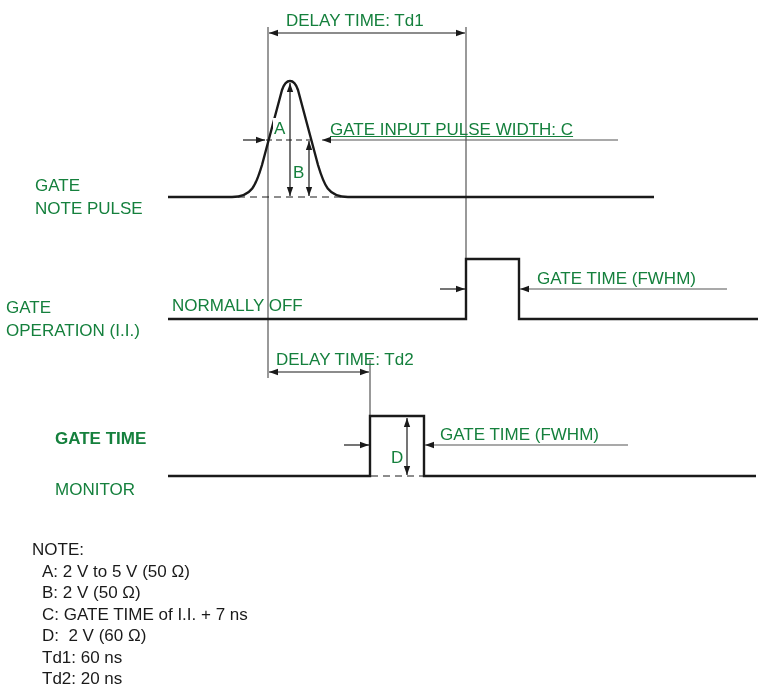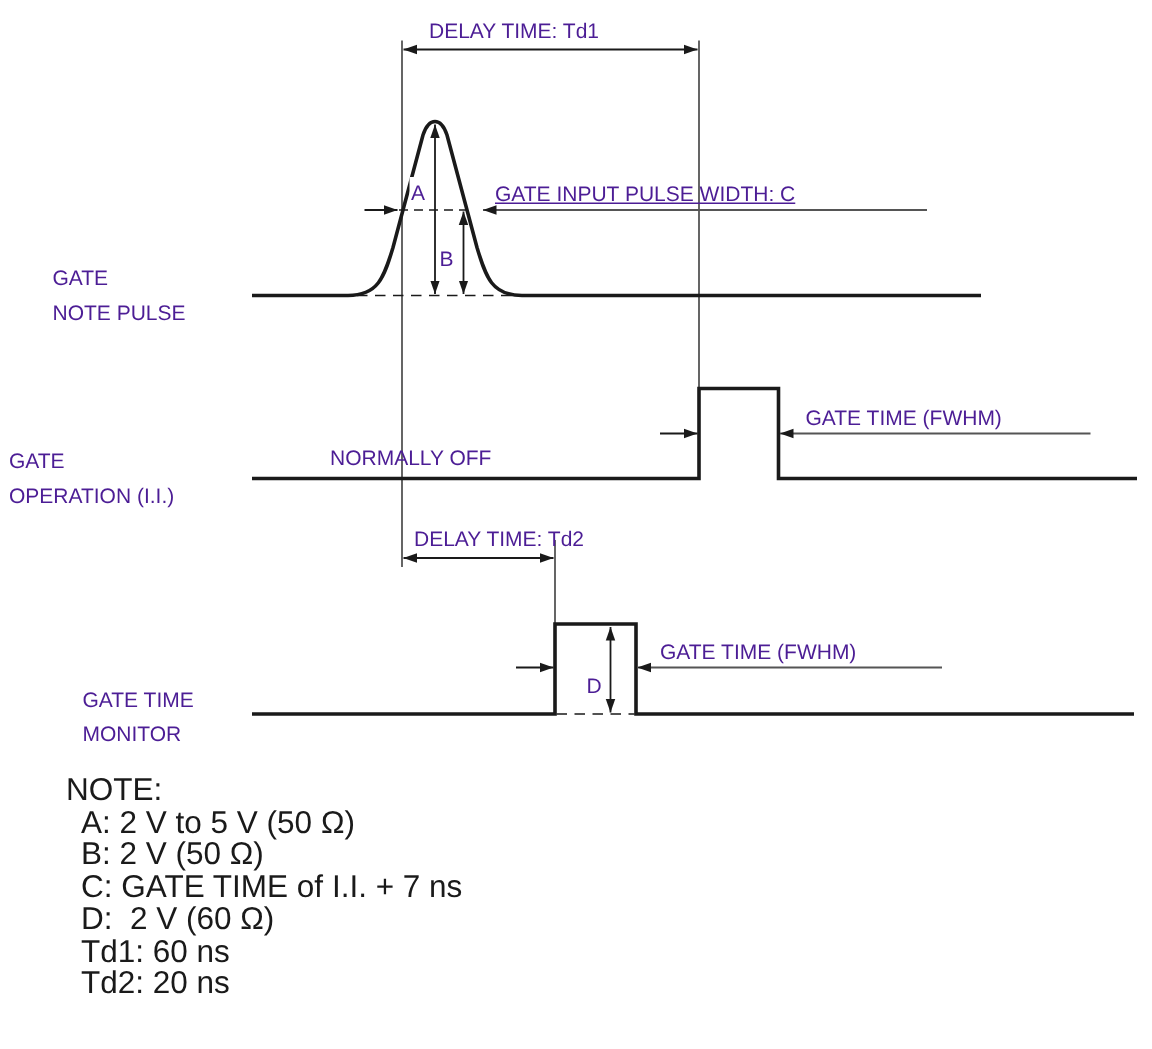--- a/index.html
+++ b/index.html
@@ -1,20 +1,20 @@
 <!DOCTYPE html>
 <html><head>
 <meta charset="utf-8">
 <style>
   html, body { margin: 0; padding: 0; background: #ffffff; }
   body { width: 768px; height: 699px; position: relative; overflow: hidden;
          font-family: "Liberation Sans", sans-serif; color: #1a1a1a; }
   svg { position: absolute; left: 0; top: 0; }
-  .lbl { position: absolute; font-size: 14px; line-height: 21px; white-space: nowrap; color: #4c1d95; }
-  .note { position: absolute; left: 32px; top: 516px; font-size: 21px; line-height: 21.5px; margin-left: 12px; }
+  .lbl { position: absolute; font-size: 17px; line-height: 21px; white-space: nowrap; color: #15803d; }
+  .note { position: absolute; left: 32px; top: 539px; font-size: 17px; line-height: 21.5px; }
   .note div { white-space: pre; }
   .note .item { padding-left: 10px; }
 </style>
 </head>
 <body>
 
 <svg width="768" height="699" viewBox="0 0 768 699">
   <defs>
     <marker id="ah" viewBox="0 0 10 10" refX="10" refY="5" markerWidth="9" markerHeight="9" orient="auto-start-reverse" markerUnits="userSpaceOnUse">
       <path d="M0,1.5 L10,5 L0,8.5 z" fill="#1a1a1a"></path>
@@ -55,28 +55,28 @@
 <div class="lbl" style="left:286px; top:10px;">DELAY TIME: Td1</div>
 <div class="lbl" style="left:273px; top:118px; background:#fff; padding:0 1px;">A</div>
 <div class="lbl" style="left:293px; top:162px; background:#fff;">B</div>
 <div class="lbl" style="left:330px; top:119px;text-decoration:underline;">GATE INPUT PULSE WIDTH: C</div>
 
 <div class="lbl" style="left:35px; top:175px;">GATE</div>
 <div class="lbl" style="left:35px; top:198px;">NOTE PULSE</div>
 
 <div class="lbl" style="left:6px; top:297px;">GATE</div>
 <div class="lbl" style="left:6px; top:320px;">OPERATION (I.I.)</div>
-<div class="lbl" style="left:172px; top:295px;margin-left:48px;">NORMALLY OFF</div>
+<div class="lbl" style="left:172px; top:295px;">NORMALLY OFF</div>
 <div class="lbl" style="left:537px; top:268px;">GATE TIME (FWHM)</div>
 
 <div class="lbl" style="left:276px; top:349px;">DELAY TIME: Td2</div>
 
 <div class="lbl" style="left:391px; top:447px;">D</div>
 <div class="lbl" style="left:440px; top:424px;">GATE TIME (FWHM)</div>
-<div class="lbl" style="left:55px; top:456px;">GATE TIME</div>
+<div class="lbl" style="left:55px; top:428px;font-weight:bold;">GATE TIME</div>
 <div class="lbl" style="left:55px; top:479px;">MONITOR</div>
 
 <div class="note">
   <div>NOTE:</div>
   <div class="item">A: 2 V to 5 V (50 Ω)</div>
   <div class="item">B: 2 V (50 Ω)</div>
   <div class="item">C: GATE TIME of I.I. + 7 ns</div>
   <div class="item">D:  2 V (60 Ω)</div>
   <div class="item">Td1: 60 ns</div>
   <div class="item">Td2: 20 ns</div>

